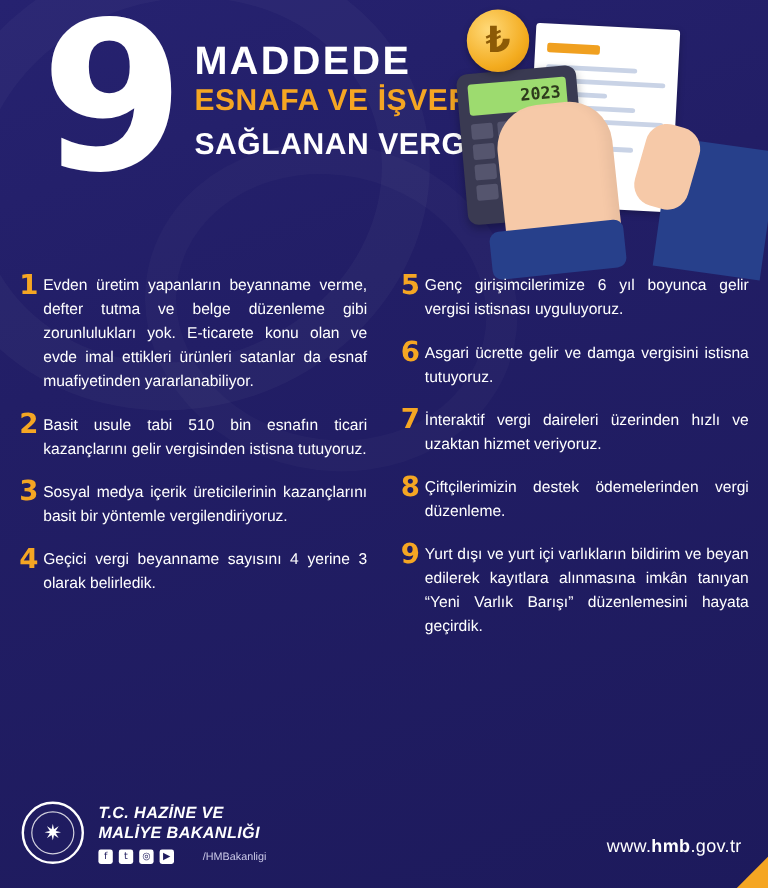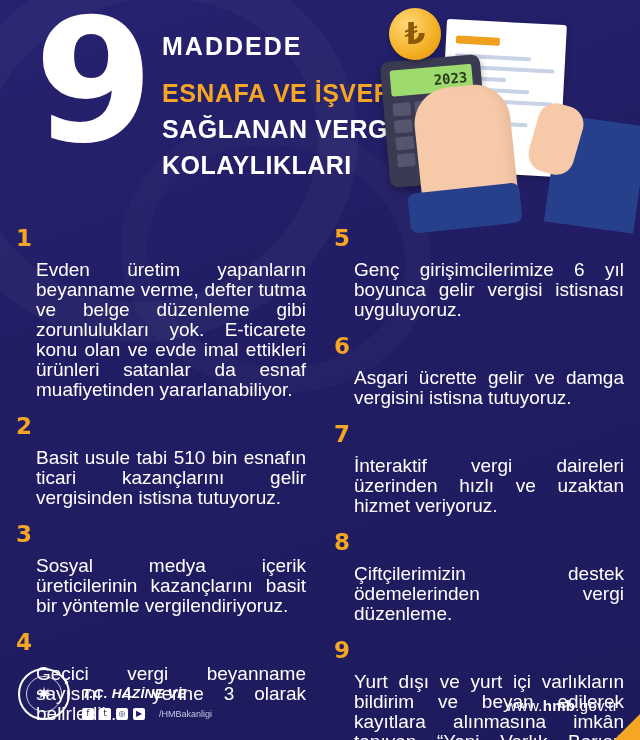--- a/index.html
+++ b/index.html
@@ -62,23 +62,23 @@
     position: absolute;
     left: 162px;
     top: 32px;
   }
   .t-line {
     font-weight: bold;
     letter-spacing: 0.5px;
     white-space: nowrap;
   }
   .t-maddede {
-    font-size: 25px;
-    color: #ffffff;
-    margin-bottom: 18px;
+    font-size: 33px;
+    color: #ffffff;
+    margin-bottom: 0;
     letter-spacing: 2px;
   }
   .t-esnafa {
     font-size: 25px;
     color: #f5a623;
     margin-bottom: 7px;
     letter-spacing: 0.5px;
   }
   .t-saglanan {
     font-size: 25px;
@@ -255,25 +255,24 @@
     color: #f5a623;
     font-size: 23px;
     font-weight: bold;
     line-height: 21px;
     width: 20px;
     flex: 0 0 20px;
     font-family: "DejaVu Sans", sans-serif;
   }
   .txt {
     color: #ffffff;
-    font-size: 19px;
+    font-size: 13px;
     line-height: 20px;
     text-align: justify;
     flex: 1;
-    margin-top: 32px;
   }
 
   
   .footer {
     position: absolute;
     left: 0;
     right: 0;
     bottom: 0;
     height: 86px;
   }
@@ -328,21 +327,21 @@
     color: #1e1b5e;
     font-size: 8px;
     line-height: 12px;
     text-align: center;
     border-radius: 2px;
     font-family: "DejaVu Sans", sans-serif;
   }
   .shandle {
     color: #c9c7e6;
     font-size: 9px;
-    margin-left: 9px;
+    margin-left: 19px;
     text-align: right;
   }
   .site {
     position: absolute;
     right: 22px;
     bottom: 26px;
     color: #ffffff;
     font-size: 15px;
     letter-spacing: 0.3px;
   }
@@ -364,21 +363,20 @@
 
   <div class="swoosh"></div>
   <div class="swoosh2"></div>
 
   <div class="header">
     <div class="big-nine">9</div>
     <div class="title-block">
       <div class="t-line t-maddede">MADDEDE</div>
       <div class="t-line t-esnafa">ESNAFA VE İŞVERENE</div>
       <div class="t-line t-saglanan">SAĞLANAN VERGİ</div>
-      <div class="t-line t-kolay">KOLAYLIKLARI</div>
     </div>
 
     <div class="illus">
       <div class="paper">
         <div class="lines">
           <div class="hdr"></div>
           <div class="ln mid"></div>
           <div class="ln"></div>
           <div class="ln short"></div>
           <div class="ln mid"></div>
@@ -474,20 +472,21 @@
     </div>
   </div>
 
   <div class="footer">
     <div class="emblem">
       <div class="inner"></div>
       <div class="star">✷</div>
     </div>
     <div class="org">
       <div>T.C. HAZİNE VE</div>
+      <div>MALİYE BAKANLIĞI</div>
     </div>
     <div class="social">
       <div class="sicon">f</div>
       <div class="sicon">t</div>
       <div class="sicon">◎</div>
       <div class="sicon">▶</div>
       <div class="shandle">/HMBakanligi</div>
     </div>
     <div class="site">
       <span>www.</span><b>hmb</b><span>.gov.tr</span>

